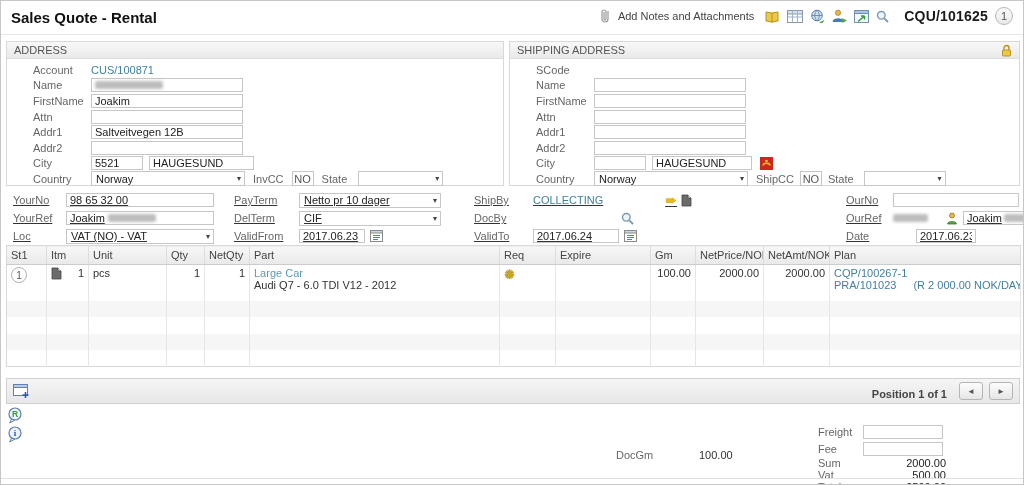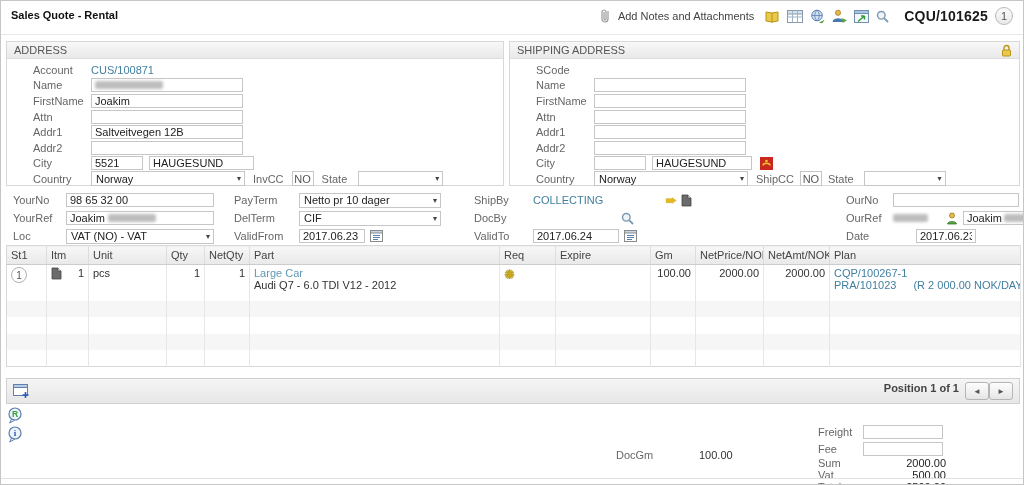--- a/index.html
+++ b/index.html
@@ -3,21 +3,21 @@
 <meta charset="utf-8">
 <style>
   * { box-sizing: border-box; margin: 0; padding: 0; }
   html,body { background:#fff; }
   .page {
     position: relative; width: 1024px; height: 485px;
     background: #fff; border: 1px solid #c6c6c6;
     font-family: "Liberation Sans", sans-serif; font-size: 11px; color: #333;
     overflow: hidden;
   }
-  .app-title { position:absolute; left:10px; top:8px; font-size:11px; font-weight:bold; color:#111; }
+  .app-title { position:absolute; left:10px; top:8px; font-size:15px; font-weight:bold; color:#111; }
   .topbar-right { position:absolute; right:10px; top:6px; display:flex; align-items:center; gap:7px; }
   .topbar-sep { position:absolute; left:0; top:33px; width:1024px; border-top:1px solid #e8e8e8; }
   .attach-label { color:#444; font-size:11px; margin-right:4px; }
   .icon { display:inline-flex; align-items:center; justify-content:center; line-height:1; }
   .doc-id { font-size:14px; font-weight:bold; color:#1a1a1a; margin-left:8px; letter-spacing:0.2px; }
   .count-badge {
     width:18px; height:18px; border-radius:50%; border:1px solid #b8b8b8;
     background: linear-gradient(#fbfbfb,#e9e9e9); color:#555; font-size:11px;
     display:flex; align-items:center; justify-content:center;
   }
@@ -42,21 +42,21 @@
   input.tbox { display:inline-block; line-height:12px; }
   .w-main { width:152px; }
   .dd {
     position:relative; height:15px; border:1px solid #c6c6c6; background:#fff;
     display:inline-flex; align-items:center; padding:0 14px 0 4px; color:#222; cursor:default;
   }
   .dd .dd-arrow { position:absolute; right:3px; top:2px; font-size:8px; color:#444; }
   .flag-box { width:22px; height:15px; border:1px solid #c6c6c6; display:inline-flex; align-items:center; justify-content:center; color:#555; background:#fff; }
   .redact { display:inline-block; height:8px; border-radius:2px; background:#bdbdbd; filter: blur(1.6px); }
   
-  .dgroup { position:absolute; }
+  .dgroup { position:absolute;text-decoration:underline; }
   .drow { display:flex; align-items:center; height:18px; }
   
   table.grid { position:absolute; left:5px; top:244px; width:1014px; border-collapse:collapse; table-layout:fixed; border:1px solid #d8d8d8; font-size:11px; }
   table.grid th {
     background: linear-gradient(#f7f7f7,#e9e9e9); color:#444; font-weight:normal;
     border-bottom:1px solid #ccc; border-right:1px solid #ddd; padding:3px 4px; text-align:left; white-space:nowrap; overflow:hidden;
   }
   table.grid td { border-right:1px solid #e6e6e6; padding:2px 4px; vertical-align:top; overflow:hidden; white-space:nowrap; }
   th.num, td.num { text-align:right; }
   tr.data-row { height:36px; background:#fff; }
@@ -70,21 +70,21 @@
     display:inline-flex; align-items:center; justify-content:center; font-size:10px; background:#fff;
   }
   .sun-icon { color:#c9a81a; font-size:13px; text-shadow:0 0 1px #7e6a00; }
   .fwd-arrow { color:#e8b91d; font-size:14px; text-shadow:0 0 1px #8a6d00; }
   
   .grid-footer {
     position:absolute; left:5px; top:377px; width:1014px; height:26px;
     background: linear-gradient(#f5f5f5,#e7e7e7); border:1px solid #d0d0d0;
     display:flex; align-items:center; padding:0 6px;
   }
-  .pager { margin-left:auto; display:flex; align-items:flex-start; }
+  .pager { margin-left:auto; display:flex; align-items:flex-end; gap:6px; }
   .pager-text { font-weight:bold; color:#444; margin-right:6px; }
   .pager-btn {
     width:24px; height:18px; border:1px solid #b5b5b5; border-radius:3px;
     background: linear-gradient(#fdfdfd,#e6e6e6); color:#555; font-size:8px;
     display:inline-flex; align-items:center; justify-content:center; cursor:pointer;
   }
   
   .bottom-left-icons { position:absolute; left:6px; top:406px; display:flex; flex-direction:column; gap:2px; }
   .mid-totals { position:absolute; left:615px; top:405px; }
   .mid-totals .drow { height:17px;margin-top:40px; }

